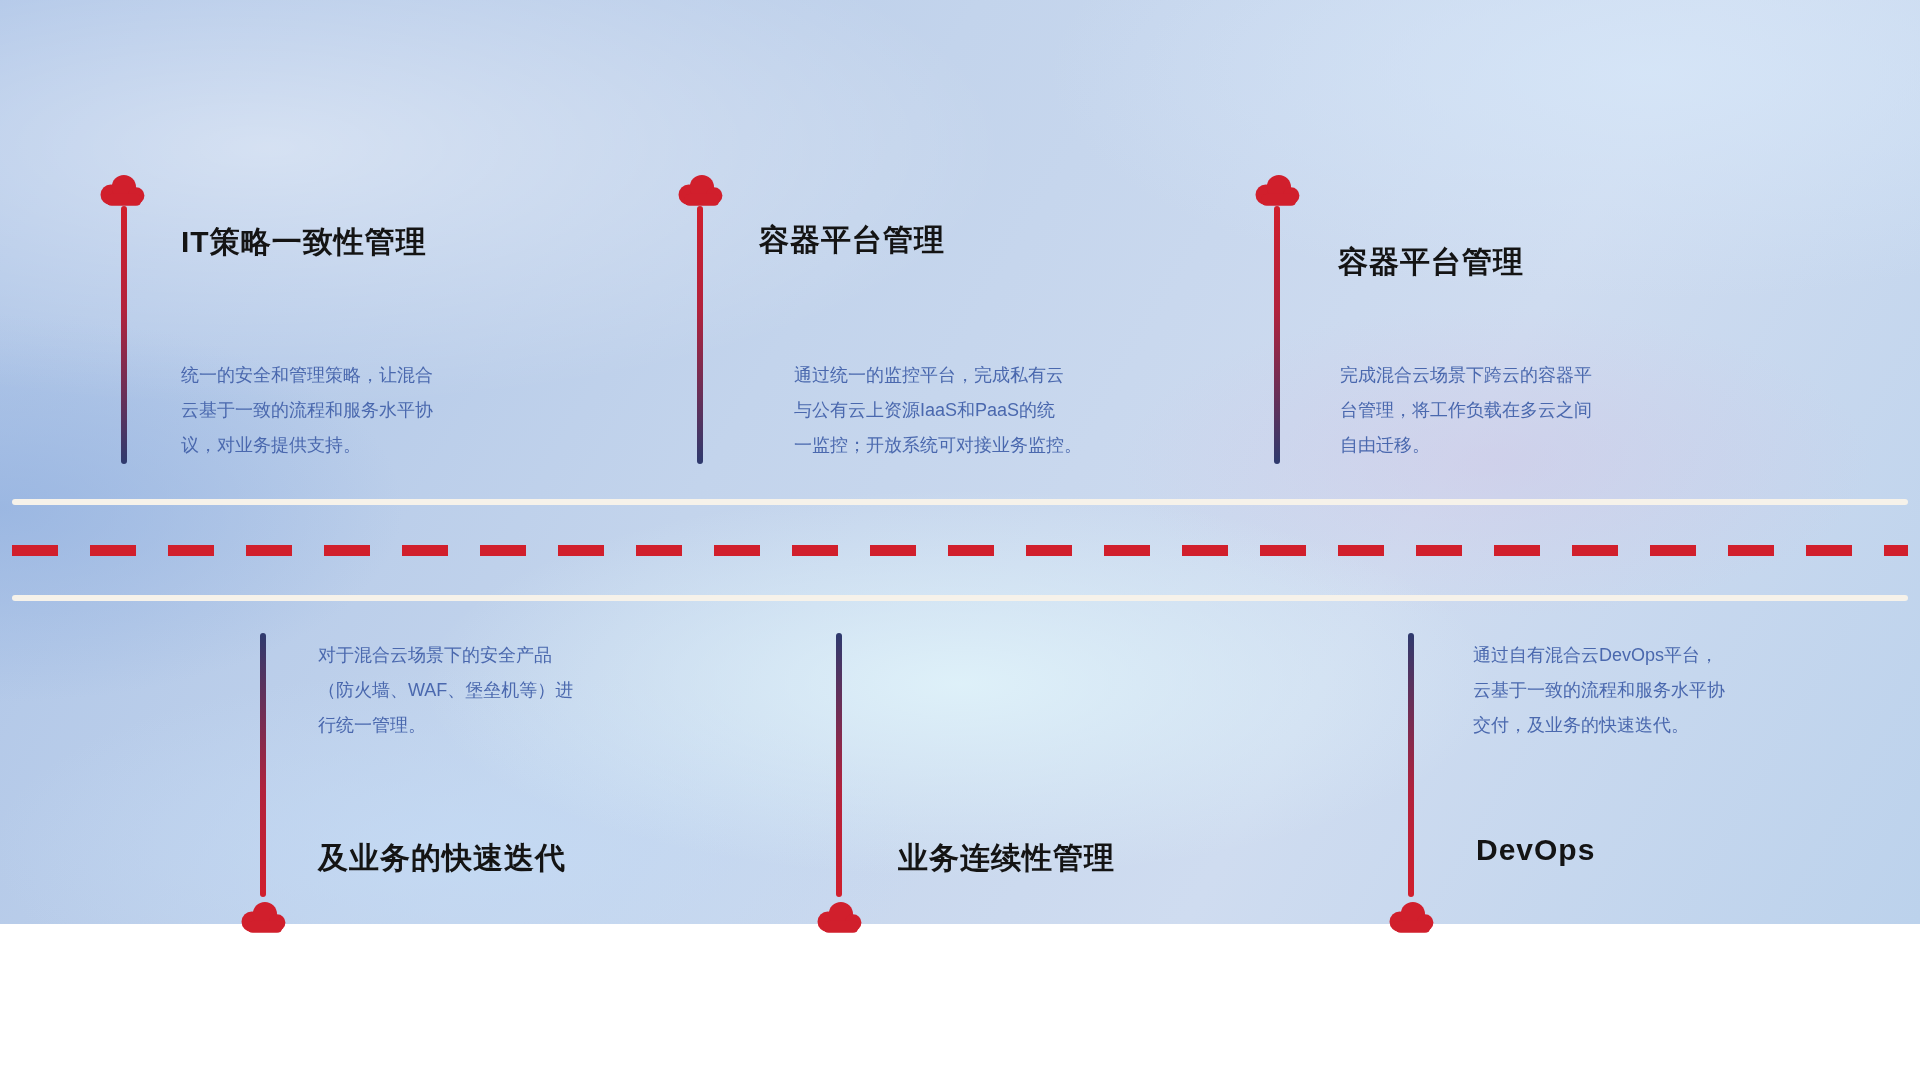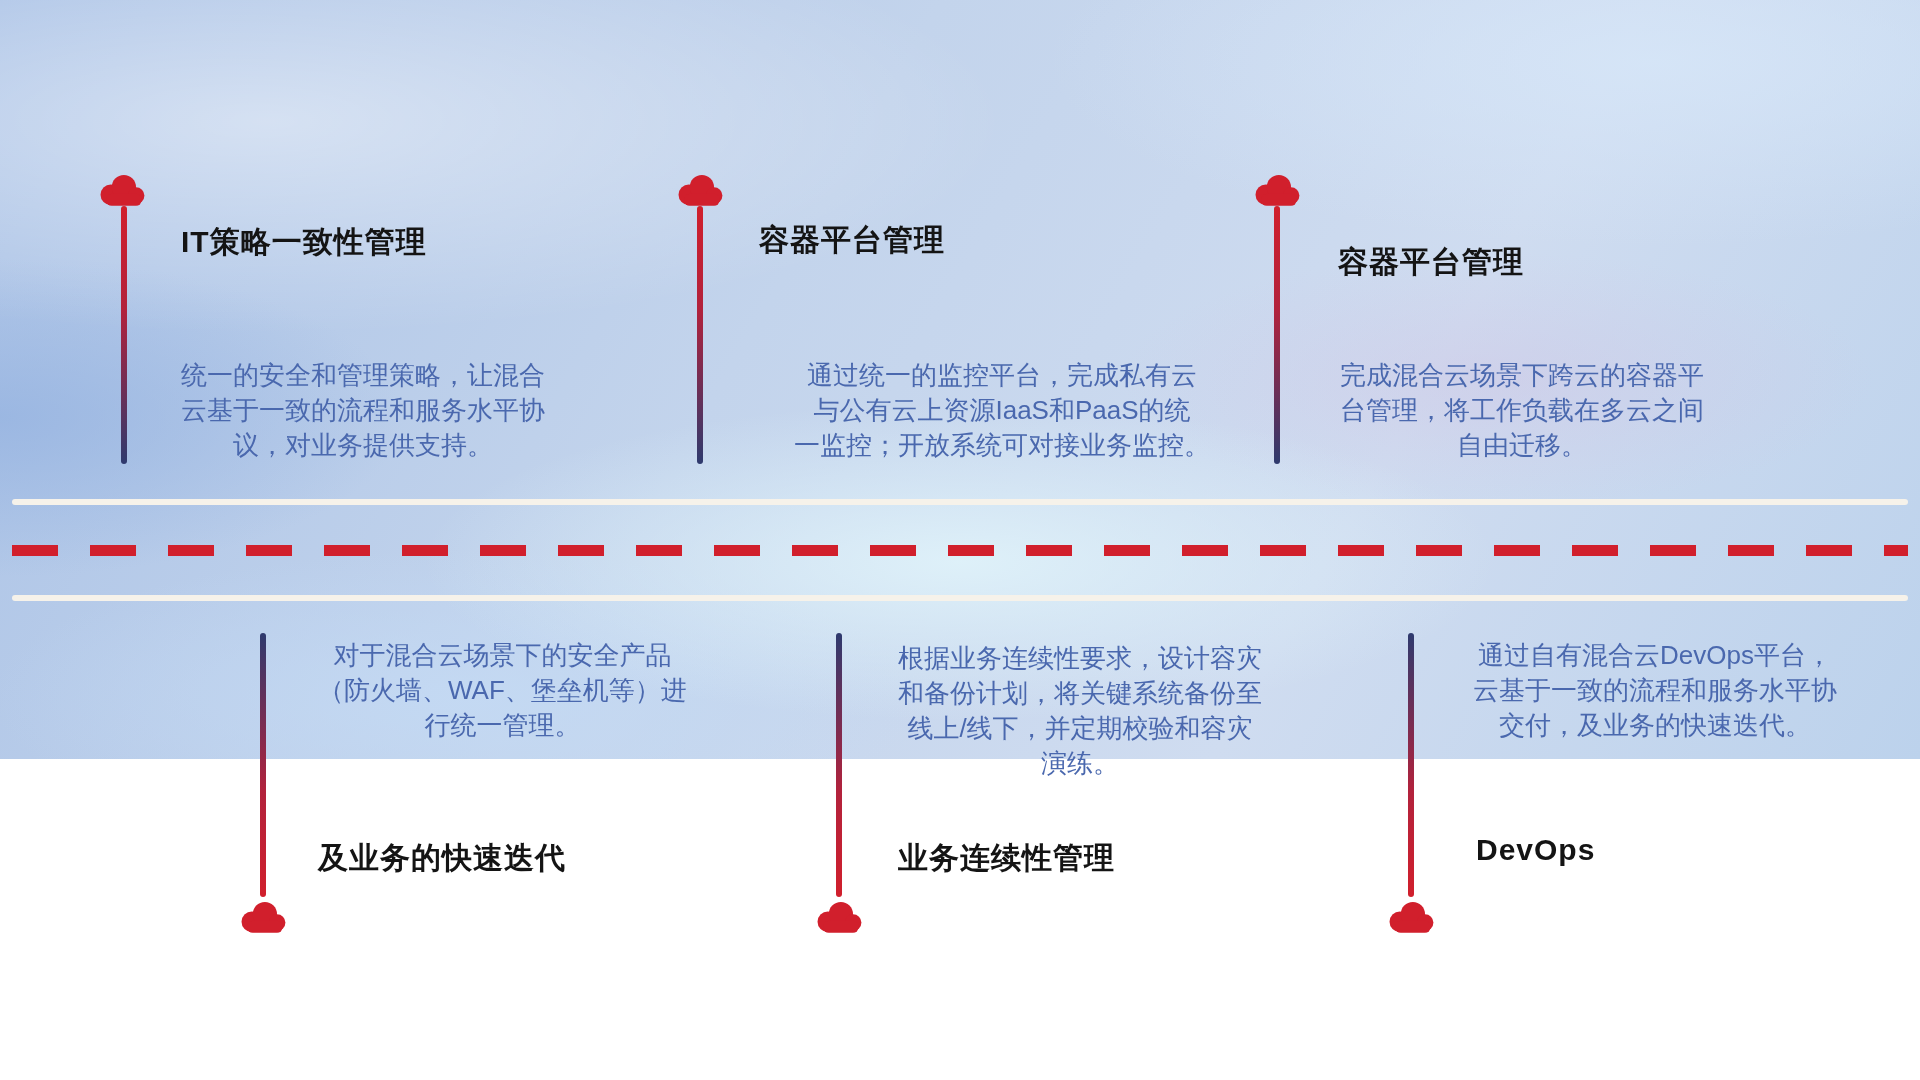--- a/index.html
+++ b/index.html
@@ -1,21 +1,21 @@
 <!DOCTYPE html>
 <html><head>
 <meta charset="utf-8">
 <style>
   html,body{margin:0;padding:0;}
   body{
     width:1920px;height:1080px;overflow:hidden;
     font-family:"Liberation Sans","DejaVu Sans",sans-serif;
   }
   .stage{
-    position:relative;width:1920px;height:759px;
+    position:relative;width:1920px;height:924px;
     background:
       radial-gradient(55% 40% at 14% 16%, rgba(255,255,255,0.45), rgba(255,255,255,0) 70%),
       radial-gradient(45% 35% at 86% 8%, rgba(214,230,248,0.85), rgba(214,230,248,0) 70%),
       radial-gradient(40% 30% at 50% 74%, rgba(224,243,250,0.9), rgba(224,243,250,0) 70%),
       radial-gradient(35% 28% at 24% 92%, rgba(196,218,244,0.85), rgba(196,218,244,0) 70%),
       radial-gradient(30% 30% at 0% 55%, rgba(148,178,224,0.75), rgba(148,178,224,0) 70%),
       radial-gradient(28% 24% at 78% 50%, rgba(208,196,228,0.45), rgba(208,196,228,0) 70%),
       linear-gradient(120deg,#aac2e6 0%,#c3d4ec 40%,#cfdcf0 70%,#bcd2ec 100%);
   }
 
@@ -28,21 +28,21 @@
     background:repeating-linear-gradient(90deg,#d11f2c 0 46px,transparent 46px 78px);
   }
 
   
   .cloud{position:absolute;width:56px;height:40px;}
   .stem{position:absolute;width:6px;border-radius:3px;}
   .stem.down{background:linear-gradient(180deg,#d11f2c 0%,#b2223c 40%,#2e3a6e 100%);}
   .stem.up{background:linear-gradient(0deg,#d11f2c 0%,#b2223c 40%,#2e3a6e 100%);}
 
   .title{position:absolute;font-size:30px;font-weight:bold;color:#141414;letter-spacing:1px;}
-  .desc{position:absolute;font-size:26px;line-height:35px;color:#4a68ae;white-space:pre-line;text-align:center;}
+  .desc{position:absolute;font-size:18px;line-height:35px;color:#4a68ae;white-space:pre-line;}
 
   
   #c1{left:94px;top:170px;}   #s1{left:121px;top:206px;height:258px;}
   #ti1{left:181px;top:222px;} #d1{left:181px;top:358px;}
   #c2{left:672px;top:170px;}  #s2{left:697px;top:206px;height:258px;}
   #ti2{left:759px;top:220px;} #d2{left:794px;top:358px;}
   #c3{left:1249px;top:170px;} #s3{left:1274px;top:206px;height:258px;}
   #ti3{left:1338px;top:218px;margin-top:24px;}#d3{left:1340px;top:358px;}
 
   
@@ -120,24 +120,20 @@
 
   <div id="s5" class="stem up"></div>
   <svg id="c5" class="cloud" viewBox="0 0 60 42">
     <g fill="#d11f2c">
       <circle cx="18" cy="26" r="11"></circle>
         <circle cx="32" cy="18" r="13"></circle>
         <circle cx="45" cy="27" r="9"></circle>
       <rect x="13" y="25" width="38" height="13" rx="6"></rect>
     </g>
   </svg>
-  <div id="d5" class="desc">根据业务连续性要求，设计容灾
-和备份计划，将关键系统备份至
-线上/线下，并定期校验和容灾
-演练。</div>
   <div id="ti5" class="title">业务连续性管理</div>
 
   <div id="s6" class="stem up"></div>
   <svg id="c6" class="cloud" viewBox="0 0 60 42">
     <g fill="#d11f2c">
       <circle cx="18" cy="26" r="11"></circle>
         <circle cx="32" cy="18" r="13"></circle>
         <circle cx="45" cy="27" r="9"></circle>
       <rect x="13" y="25" width="38" height="13" rx="6"></rect>
     </g>

